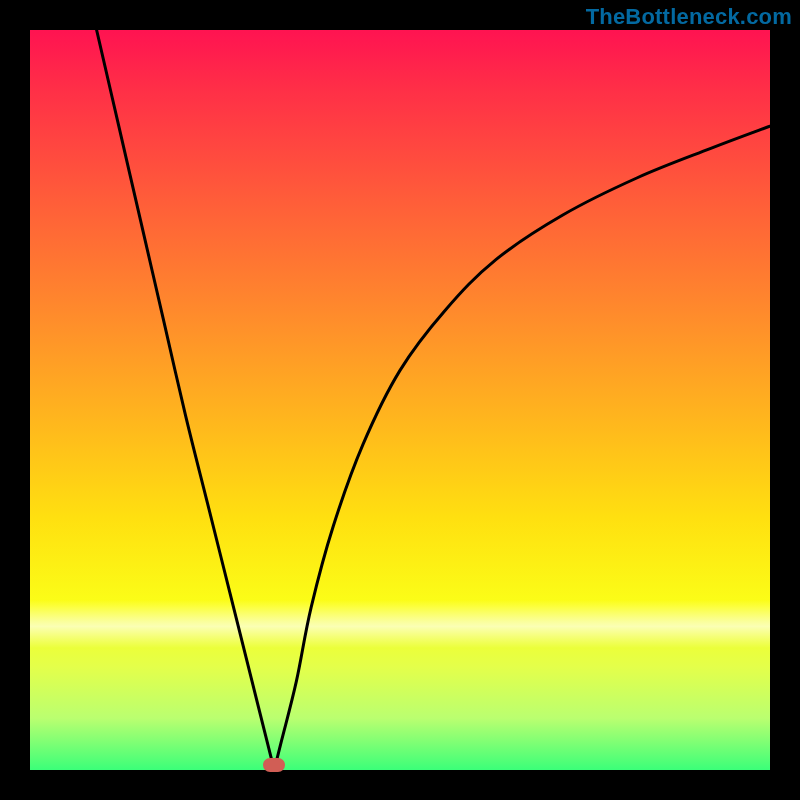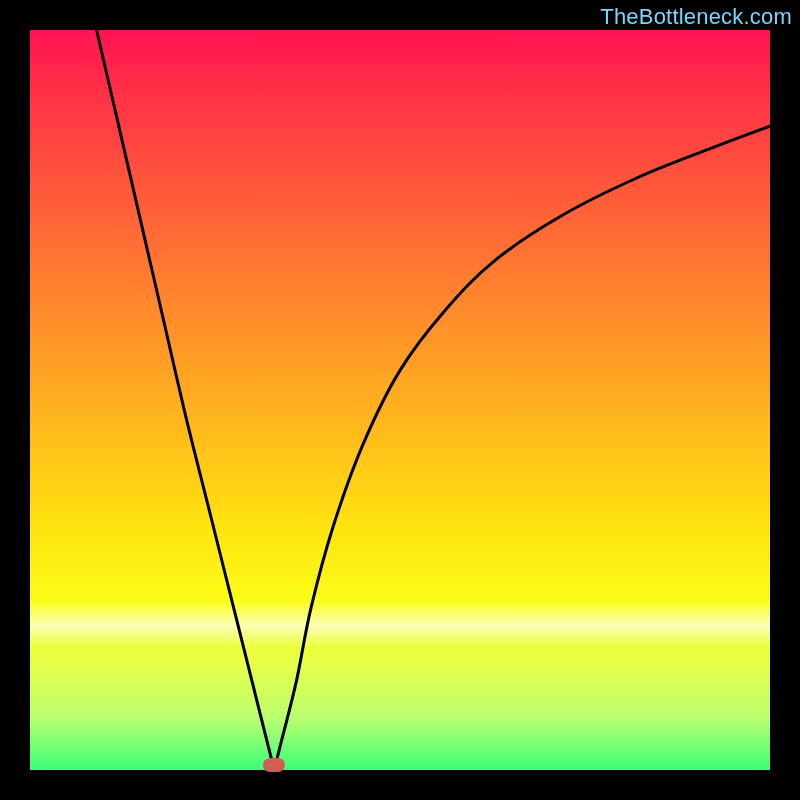--- a/index.html
+++ b/index.html
@@ -60,23 +60,23 @@
     left: 0;
     top: 0;
     width: 740px;
     height: 740px;
     pointer-events: none;
   }
   .watermark {
     position: absolute;
     top: 4px;
     right: 8px;
-    color: #7dd3fc;
+    color: #0369a1;
     font-size: 22px;
-    font-weight: 400;
+    font-weight: 700;
     letter-spacing: 0.2px;
     user-select: none;
   }
   .min-marker {
     position: absolute;
     width: 22px;
     height: 14px;
     background: #d15e55;
     border-radius: 8px;
     transform: translate(-50%, -50%);

